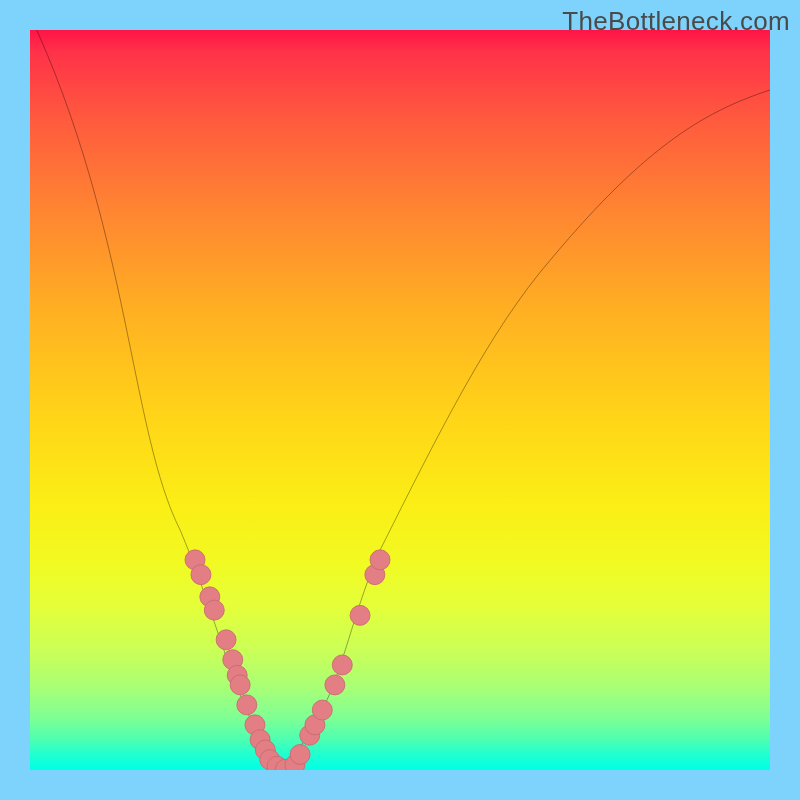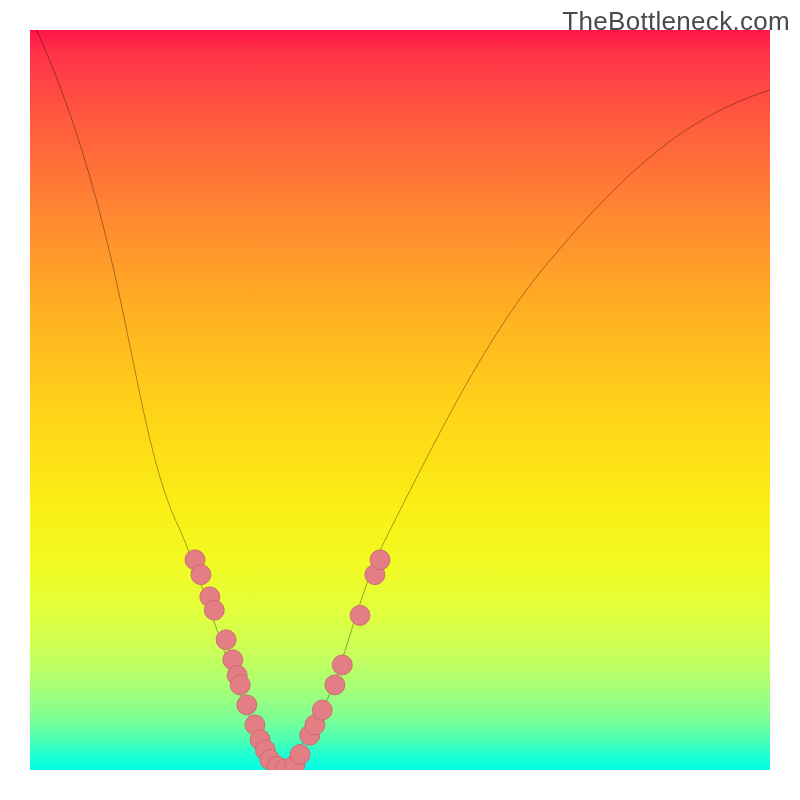--- a/index.html
+++ b/index.html
@@ -10,21 +10,21 @@
     overflow: hidden;
     background: #000;
     font-family: Arial, Helvetica, sans-serif;
   }
   .frame {
     position: absolute;
     top: 0;
     left: 0;
     width: 800px;
     height: 800px;
-    background: #ffffff;
+    background: #7dd3fc;
   }
   .plot {
     position: absolute;
     top: 30px;
     left: 30px;
     width: 740px;
     height: 740px;
     overflow: hidden;
   }
   .gradient {

